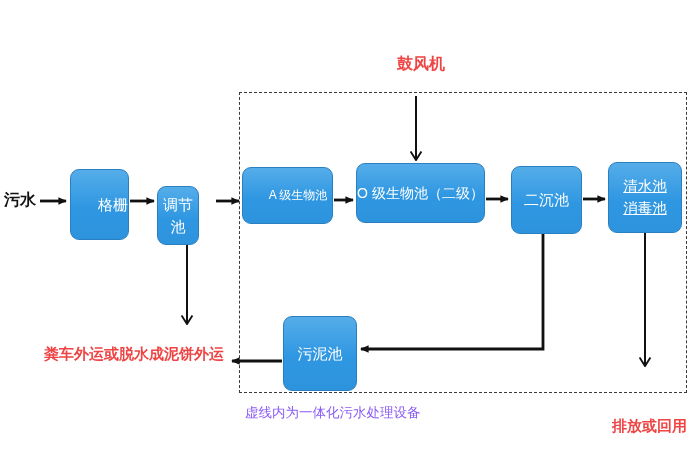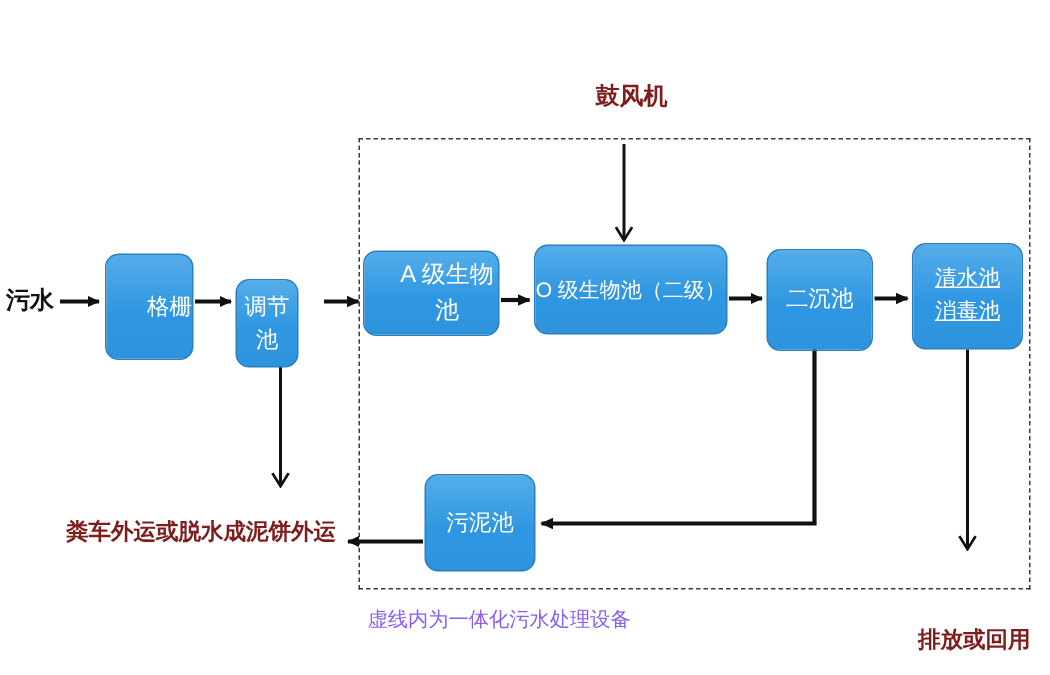--- a/index.html
+++ b/index.html
@@ -14,28 +14,28 @@
   svg.edges{position:absolute;left:0;top:0;z-index:2;}
   .node{
     position:absolute;z-index:3;
     background:linear-gradient(180deg,#55ade9 0%,#2f97e2 55%,#2e93dd 100%);
     border:1px solid #2a7fc0;border-radius:9px;
     color:#ffffff;display:flex;flex-direction:column;align-items:center;justify-content:center;
     font-size:15px;line-height:1.45;text-align:center;box-sizing:border-box;
   }
   #node-grille{left:70px;top:169px;width:59px;height:71px;align-items:flex-end;}
   #node-regulating{left:157px;top:186px;width:42px;height:59px;}
-  #node-a-bio{left:242px;top:167px;width:91px;height:57px;font-size:16px;padding-left:21px;}
+  #node-a-bio{left:242px;top:167px;width:91px;height:57px;font-size:12px;padding-left:21px;}
   #node-o-bio{left:356px;top:163px;width:129px;height:60px;font-size:14px;justify-content:center;}
   #node-secsed{left:511px;top:166px;width:71px;height:68px;}
   #node-clearwater{left:608px;top:162px;width:74px;height:71px;font-size:14.5px;text-decoration:underline;}
-  #node-sludge{left:283px;top:316px;width:74px;height:65px;justify-content:center;}
+  #node-sludge{left:283px;top:316px;width:74px;height:75px;justify-content:center;}
   .label{position:absolute;z-index:3;white-space:nowrap;}
   .lbl-black{color:#8b5cf6;}
-  .lbl-blue{color:#7f1d1d;font-weight:bold;}
+  .lbl-blue{color:#ef4444;font-weight:bold;}
   #lbl-source{left:4px;top:190px;font-size:16px;font-weight:bold;color:#111111;}
   #lbl-blower{left:397px;top:54px;font-size:16px;}
   #lbl-sludge-out{left:44px;top:345px;font-size:15px;}
   #lbl-caption{left:245px;top:404px;font-size:13.5px;}
   #lbl-discharge{left:612px;top:406px;font-size:15px;margin-top:11px;}
 </style>
 </head>
 <body>
 
 <div class="stage">

